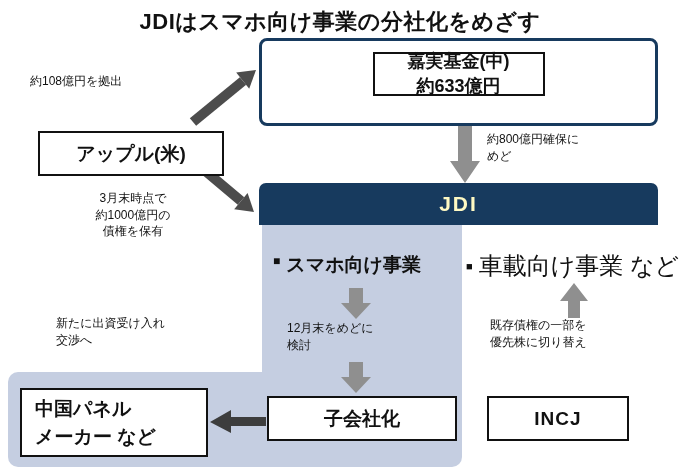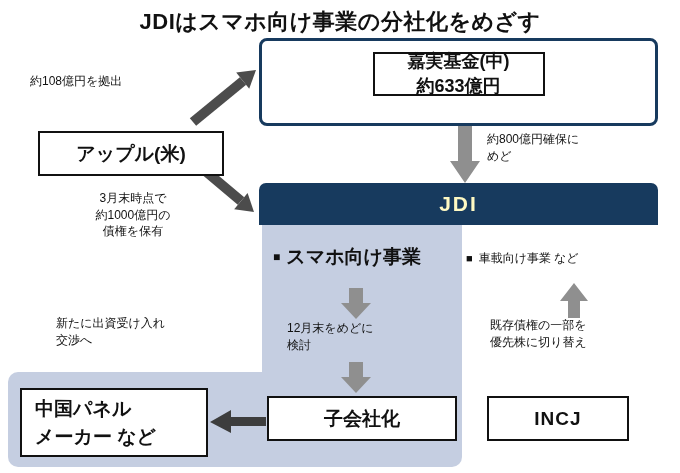--- a/index.html
+++ b/index.html
@@ -40,22 +40,22 @@
   .jdi-bar { position:absolute; left:259px; top:183px; width:399px; height:42px;
              background:#173a5e; border-radius:7px 7px 0 0; color:#fef9c3;
              display:flex; align-items:center; justify-content:center;
              font-size:21px; font-weight:700; letter-spacing:2px; z-index:2; }
 
   .biz { position:absolute; display:flex; align-items:center; gap:6px; z-index:2; }
   .biz-sp   { left:273px; top:244px; }
   .biz-auto { left:466px; top:250px; }
   .bullet-lg { font-size:12px; line-height:1; }
   .bullet-sm { font-size:11px; line-height:1; }
-  .biz-sp-label   { font-size:19px; font-weight:700; }
-  .biz-auto-label { font-size:12px; font-weight:400;font-family:Liberation Serif, serif; }
+  .biz-sp-label   { font-size:19px; font-weight:700;margin-top:8px; }
+  .biz-auto-label { font-size:24px; font-weight:400; }
 
   .note { position:absolute; font-size:12px; line-height:1.38; white-space:pre-line; z-index:2; }
   .n-contrib  { left:30px;  top:73px; }
   .n-debt     { left:56px;  top:190px; width:154px; text-align:center; }
   .n-secured  { left:487px; top:131px; }
   .n-december { left:287px; top:320px; }
   .n-newinv   { left:56px;  top:315px; }
   .n-pref     { left:490px; top:317px; }
 </style>
 </head>

